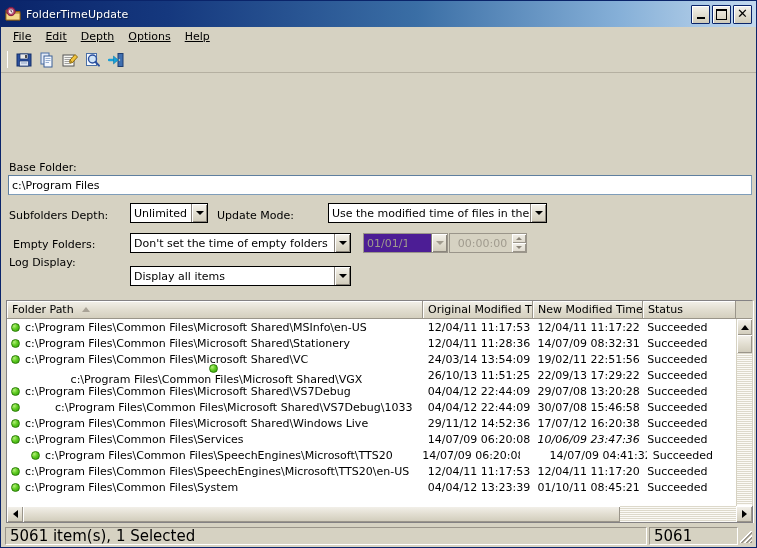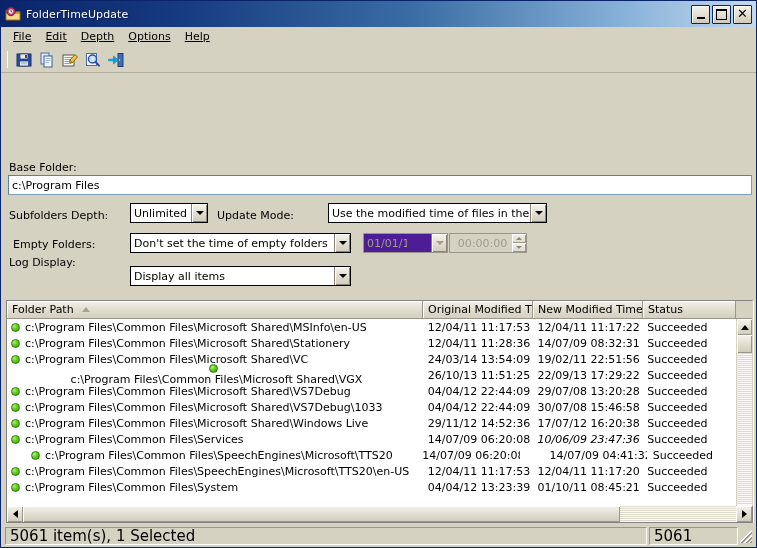--- a/index.html
+++ b/index.html
@@ -649,21 +649,21 @@
           <div class="lv-row">
             <div class="cell-path" style="width: 416px;">
               <span class="dot-green"></span>
               <span class="cell-txt">c:\Program Files\Common Files\Microsoft Shared\VS7Debug</span>
             </div>
             <div class="cell-txt" style="width: 110px; padding-left: 6px;">04/04/12 22:44:09</div>
             <div class="cell-txt" style="width: 110px; padding-left: 6px;">29/07/08 13:20:28</div>
             <div class="cell-txt" style="width: 95px; padding-left: 6px;">Succeeded</div>
           </div>
           <div class="lv-row">
-            <div class="cell-path" style="width: 416px;">
+            <div class="cell-path" style="width: 416px; gap: 30px;">
               <span class="dot-green"></span>
               <span class="cell-txt">c:\Program Files\Common Files\Microsoft Shared\VS7Debug\1033</span>
             </div>
             <div class="cell-txt" style="width: 110px; padding-left: 6px;">04/04/12 22:44:09</div>
             <div class="cell-txt" style="width: 110px; padding-left: 6px;">30/07/08 15:46:58</div>
             <div class="cell-txt" style="width: 95px; padding-left: 6px;">Succeeded</div>
           </div>
           <div class="lv-row">
             <div class="cell-path" style="width: 416px;">
               <span class="dot-green"></span>

